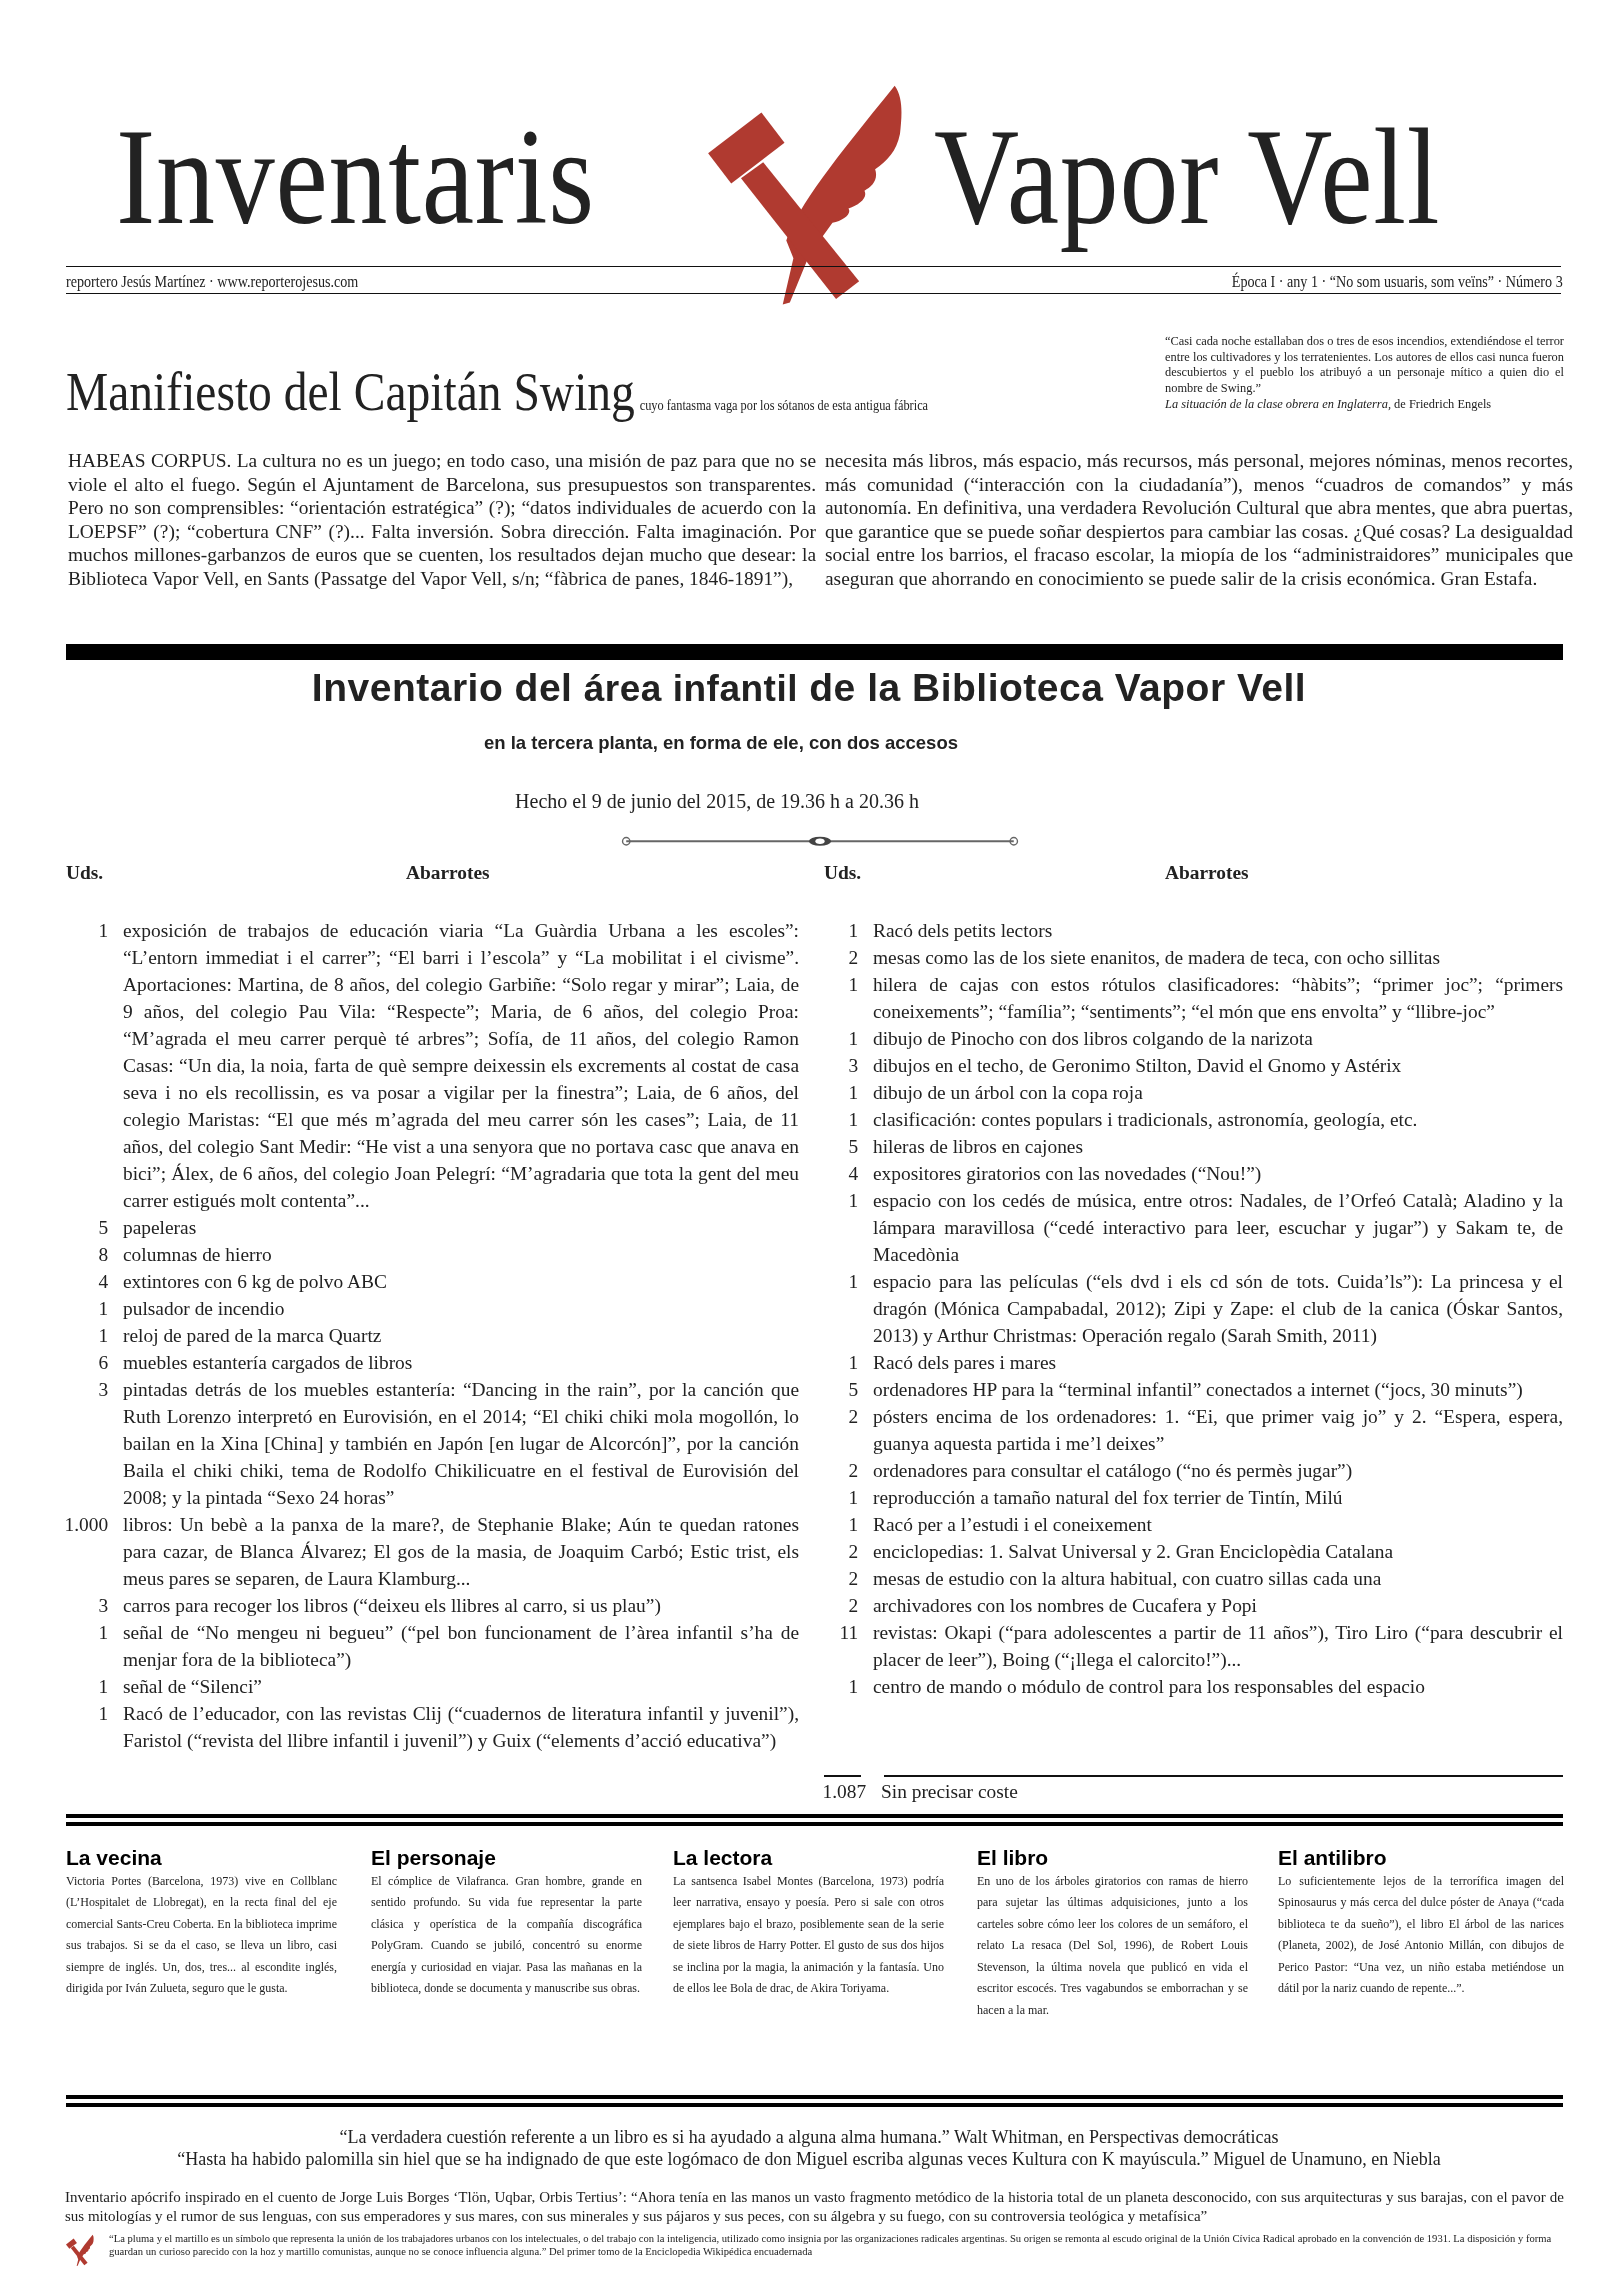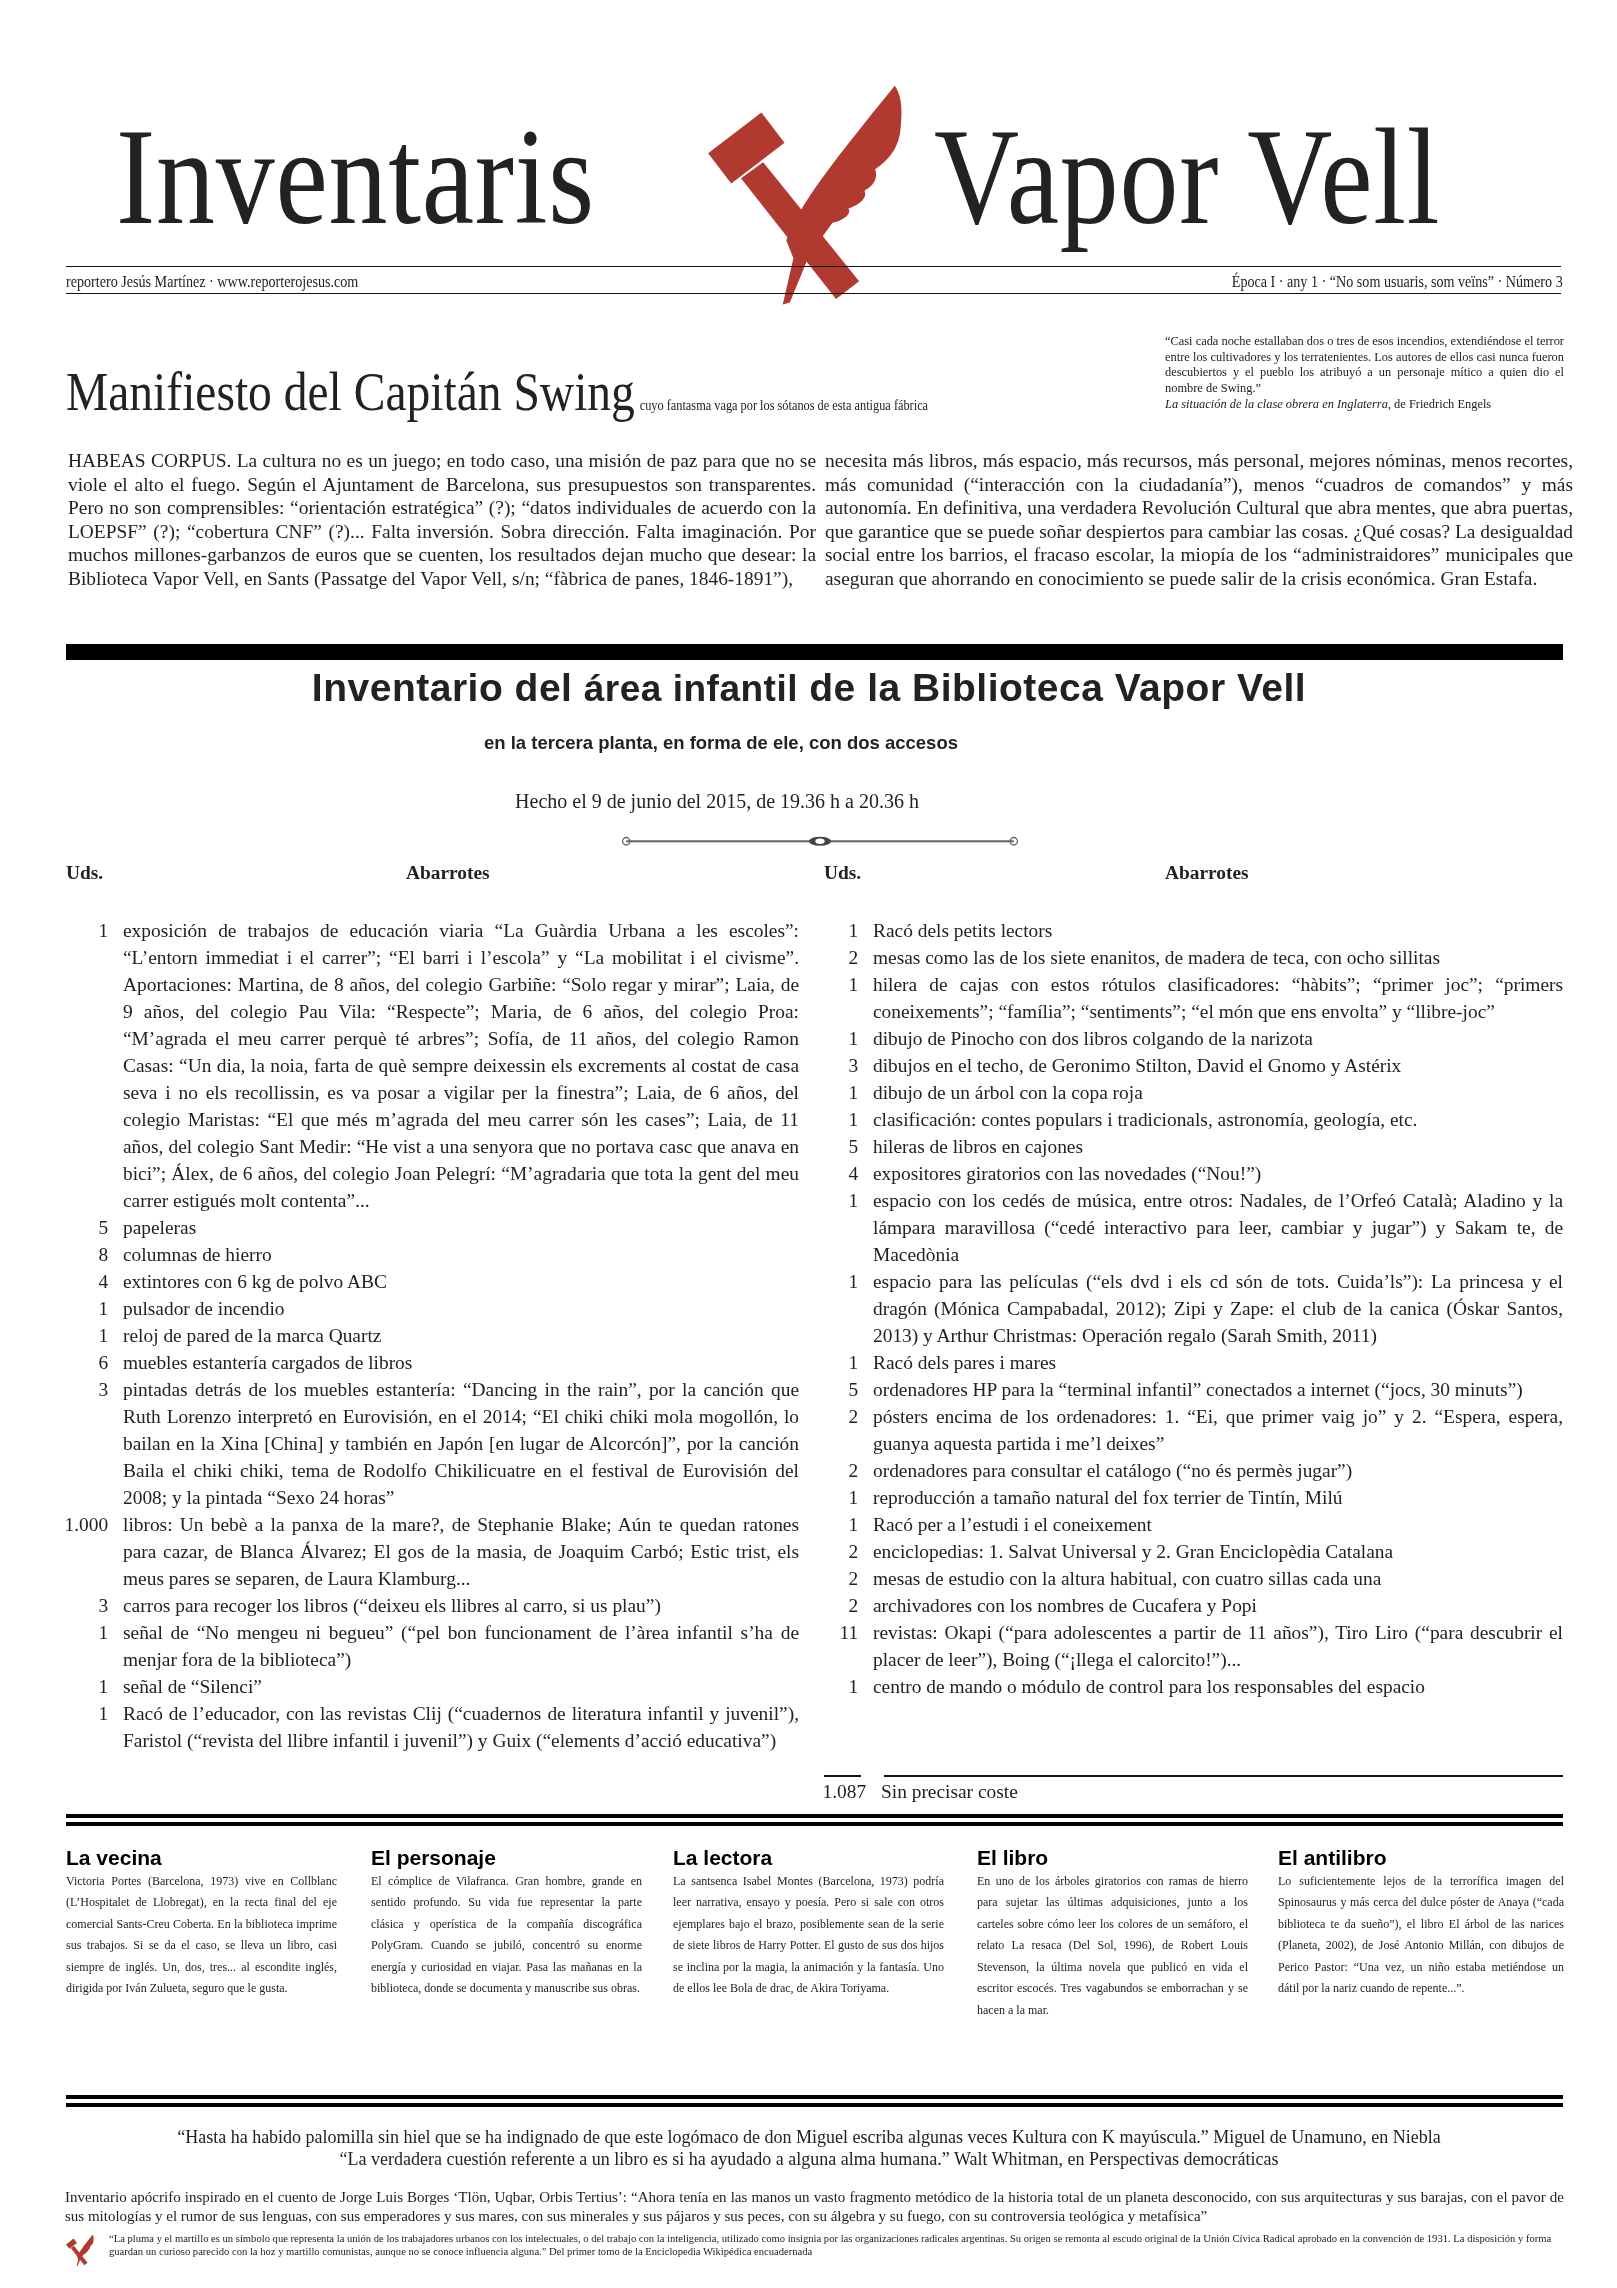--- a/index.html
+++ b/index.html
@@ -240,21 +240,21 @@
     <div class="inv-row">
       <span class="inv-qty">5</span>
       <span class="inv-desc">hileras de libros en cajones</span>
     </div>
     <div class="inv-row">
       <span class="inv-qty">4</span>
       <span class="inv-desc">expositores giratorios con las novedades (“Nou!”)</span>
     </div>
     <div class="inv-row">
       <span class="inv-qty">1</span>
-      <span class="inv-desc">espacio con los cedés de música, entre otros: Nadales, de l’Orfeó Català; Aladino y la lámpara maravillosa (“cedé interactivo para leer, cambiar y jugar”) y Sakam te, de Macedònia</span>
+      <span class="inv-desc">espacio con los cedés de música, entre otros: Nadales, de l’Orfeó Català; Aladino y la lámpara maravillosa (“cedé interactivo para leer, escuchar y jugar”) y Sakam te, de Macedònia</span>
     </div>
     <div class="inv-row">
       <span class="inv-qty">1</span>
       <span class="inv-desc">espacio para las películas (“els dvd i els cd són de tots. Cuida’ls”): La princesa y el dragón (Mónica Campabadal, 2012); Zipi y Zape: el club de la canica (Óskar Santos, 2013) y Arthur Christmas: Operación regalo (Sarah Smith, 2011)</span>
     </div>
     <div class="inv-row">
       <span class="inv-qty">1</span>
       <span class="inv-desc">Racó dels pares i mares</span>
     </div>
     <div class="inv-row">
@@ -325,22 +325,22 @@
   <p>En uno de los árboles giratorios con ramas de hierro para sujetar las últimas adquisiciones, junto a los carteles sobre cómo leer los colores de un semáforo, el relato La resaca (Del Sol, 1996), de Robert Louis Stevenson, la última novela que publicó en vida el escritor escocés. Tres vagabundos se emborrachan y se hacen a la mar.</p>
 </div>
 <div class="profile" id="prof-4">
   <h3>El antilibro</h3>
   <p>Lo suficientemente lejos de la terrorífica imagen del Spinosaurus y más cerca del dulce póster de Anaya (“cada biblioteca te da sueño”), el libro El árbol de las narices (Planeta, 2002), de José Antonio Millán, con dibujos de Perico Pastor: “Una vez, un niño estaba metiéndose un dátil por la nariz cuando de repente...”.</p>
 </div>
 
 <div class="double-rule" style="top:2095px;"></div>
 
 <div class="quotes">
+  <div>“La verdadera cuestión referente a un libro es si ha ayudado a alguna alma humana.” Walt Whitman, en Perspectivas democráticas</div>
   <div>“Hasta ha habido palomilla sin hiel que se ha indignado de que este logómaco de don Miguel escriba algunas veces Kultura con K mayúscula.” Miguel de Unamuno, en Niebla</div>
-  <div>“La verdadera cuestión referente a un libro es si ha ayudado a alguna alma humana.” Walt Whitman, en Perspectivas democráticas</div>
 </div>
 
 <div class="borges">Inventario apócrifo inspirado en el cuento de Jorge Luis Borges ‘Tlön, Uqbar, Orbis Tertius’: “Ahora tenía en las manos un vasto fragmento metódico de la historia total de un planeta desconocido, con sus arquitecturas y sus barajas, con el pavor de sus mitologías y el rumor de sus lenguas, con sus emperadores y sus mares, con sus minerales y sus pájaros y sus peces, con su álgebra y su fuego, con su controversia teológica y metafísica”</div>
 <svg class="small-logo" viewBox="0 0 260 260">
   <path d="M218 6 C228 20 226 40 224 60 C220 80 210 90 196 100 C200 112 192 120 184 124 C188 132 178 140 166 144 C170 150 160 158 148 160 L122 196 L100 250 L92 252 L104 200 L96 180 C110 140 150 90 218 6 Z" fill="#b03a30"></path>
   <path d="M45 110 L70 92 L178 226 L152 246 Z" fill="#b03a30"></path>
   <path d="M8 82 L68 36 L94 70 L34 116 Z" fill="#b03a30"></path>
 </svg>
 <div class="wiki-note">“La pluma y el martillo es un símbolo que representa la unión de los trabajadores urbanos con los intelectuales, o del trabajo con la inteligencia, utilizado como insignia por las organizaciones radicales argentinas. Su origen se remonta al escudo original de la Unión Cívica Radical aprobado en la convención de 1931. La disposición y forma guardan un curioso parecido con la hoz y martillo comunistas, aunque no se conoce influencia alguna.” Del primer tomo de la Enciclopedia Wikipédica encuadernada</div>
 

